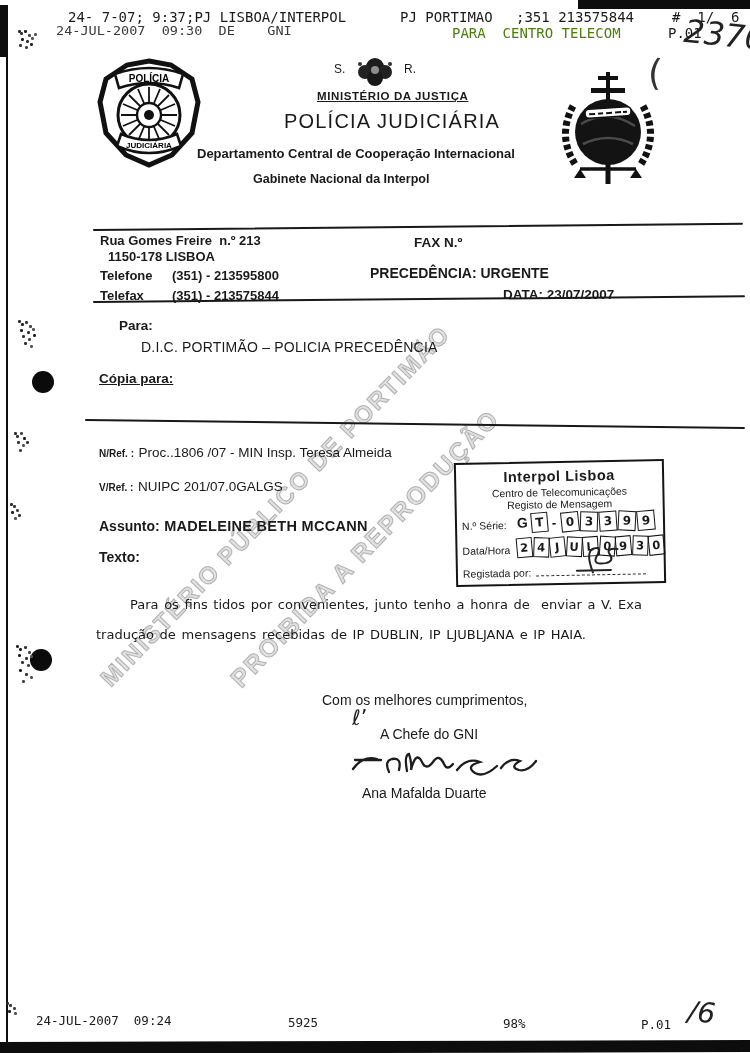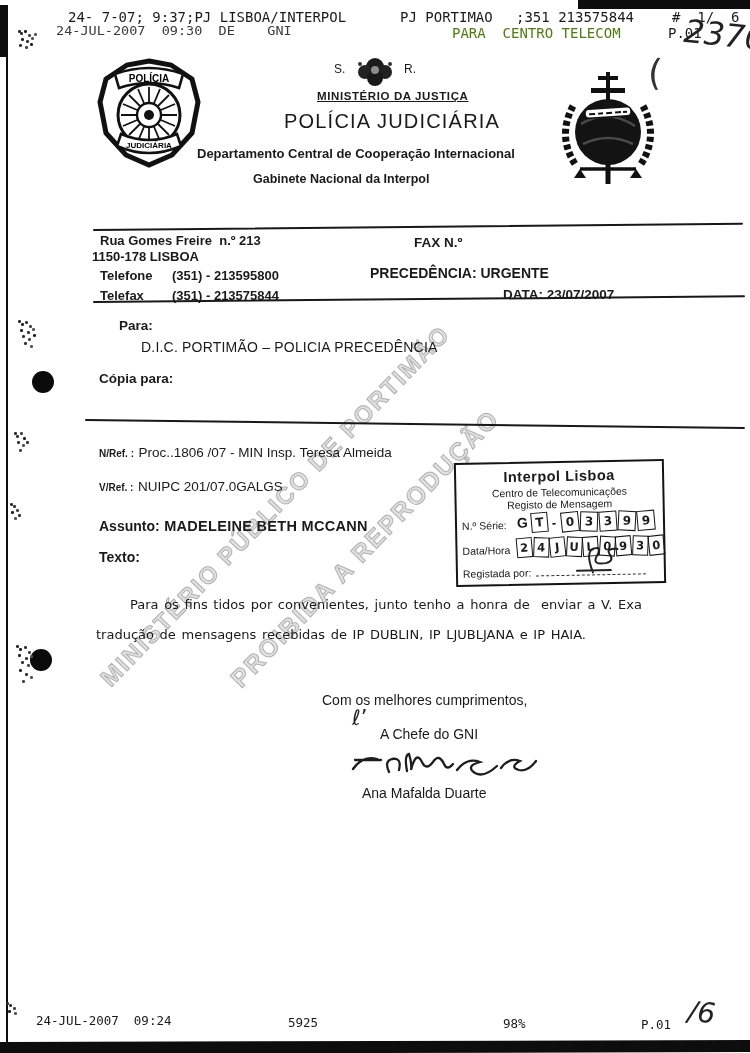--- a/index.html
+++ b/index.html
@@ -112,36 +112,36 @@
     <path d="M32 43 h6 M41 43 h5 M49 43 h6 M58 43 h6 M66 43 h4" stroke="#111" stroke-width="2" transform="rotate(-4 51 42)"></path>
     <path d="M23 99 H79" stroke="#111" stroke-width="3.5"></path>
     <path d="M23 99 l-6 9 h12 z M79 99 l-6 9 h12 z" fill="#111"></path>
     <rect x="48.5" y="92" width="5" height="22" fill="#111"></rect>
   </svg>
 
   <div class="rule" style="left:93px;top:229px;width:650px;transform:rotate(-0.55deg);"></div>
   <div class="rule" style="left:93px;top:301px;width:652px;transform:rotate(-0.5deg);"></div>
 
   <div class="abs doc b" style="left:100px;top:233px;font-size:13px;">Rua Gomes Freire  n.º 213</div>
-  <div class="abs doc b" style="left:92px;top:249px;font-size:13px;">1150-178 LISBOA</div>
+  <div class="abs doc b" style="left:108px;top:249px;font-size:13px;">1150-178 LISBOA</div>
   <div class="abs" style="left:100px;top:268px;display:flex;">
     <span class="doc b" style="font-size:13px;width:72px;">Telefone</span>
     <span class="doc b" style="font-size:13px;">(351) - 213595800</span>
   </div>
   <div class="abs" style="left:100px;top:288px;display:flex;">
     <span class="doc b" style="font-size:13px;width:72px;">Telefax</span>
     <span class="doc b" style="font-size:13px;">(351) - 213575844</span>
   </div>
   <div class="abs doc b" style="left:414px;top:235px;font-size:13.5px;">FAX N.º</div>
   <div class="abs doc b" style="left:370px;top:265px;font-size:14px;">PRECEDÊNCIA: URGENTE</div>
   <div class="abs doc b" style="left:503px;top:287px;font-size:13.5px;">DATA: 23/07/2007</div>
 
   <div class="abs doc b" style="left:99px;top:318px;font-size:13.5px;padding-left:20px;">Para:</div>
   <div class="abs doc" style="left:141px;top:339px;font-size:14px;letter-spacing:0.2px;">D.I.C. PORTIMÃO – POLICIA PRECEDÊNCIA</div>
-  <div class="abs doc b" style="left:99px;top:371px;font-size:13.5px;">Cópia para:</div>
+  <div class="abs doc b" style="left:99px;top:371px;font-size:13.5px;text-decoration:underline;">Cópia para:</div>
 
   <div class="rule" style="left:85px;top:419px;width:660px;transform:rotate(0.7deg);"></div>
 
   <div class="abs" style="left:99px;top:443px;">
     <span class="doc b" style="font-size:10px;">N/Ref. :</span>
     <span class="doc" style="font-size:13.5px;">Proc..1806 /07 - MIN Insp. Teresa Almeida</span>
   </div>
   <div class="abs" style="left:99px;top:477px;">
     <span class="doc b" style="font-size:10px;">V/Ref. :</span>
     <span class="doc" style="font-size:13.5px;">NUIPC 201/07.0GALGS</span>

